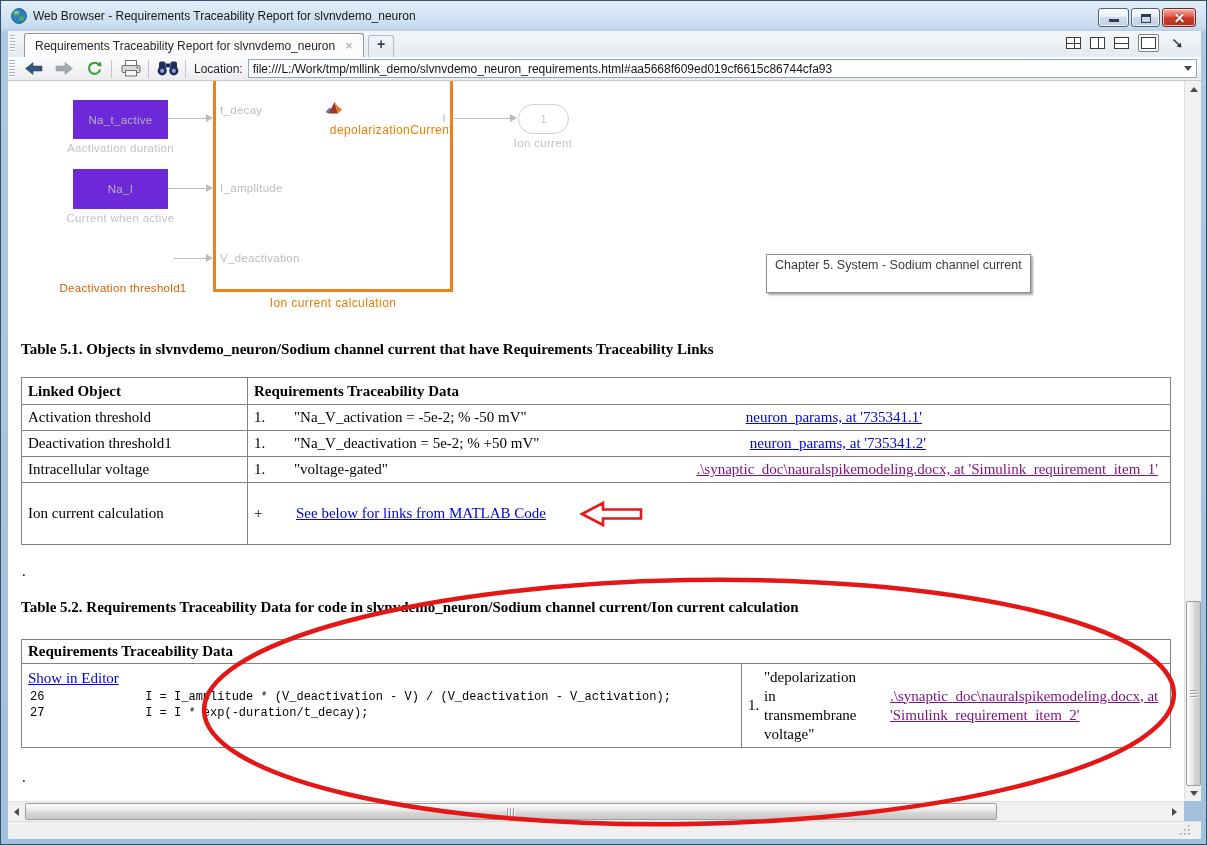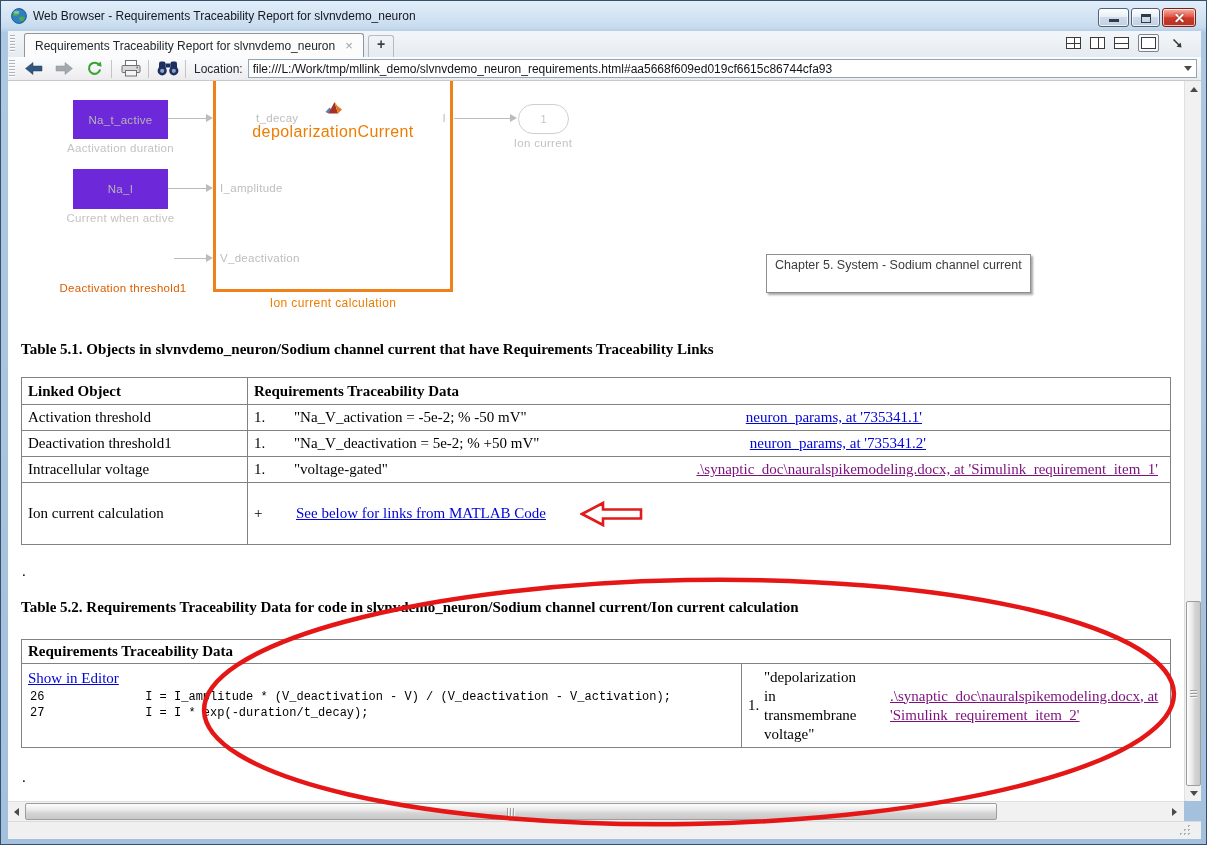--- a/index.html
+++ b/index.html
@@ -69,22 +69,22 @@
     font-family:"Liberation Serif", serif; color:#000; }
 
   
   .blk { position:absolute; border:2px solid #6d28d9; background:#6d28d9; display:flex; align-items:center; justify-content:center;
     font-family:"Liberation Sans",sans-serif; font-size:11.5px; color:#b5b5b5; letter-spacing:.3px; }
   .blk-cap { position:absolute; font-family:"Liberation Sans",sans-serif; font-size:11.5px; color:#c3c3c3; text-align:center; letter-spacing:.3px; }
   .blk-hl { background:#f4d263; border:2px solid #e8921c; color:#d2600a; }
   .cap-hl { color:#d95e00; }
   .subsys { position:absolute; left:205px; top:-12px; width:240px; height:223px; border:3px solid #f08118; background:#fff; }
   .port { position:absolute; font-family:"Liberation Sans",sans-serif; font-size:11.5px; color:#bdbdbd; letter-spacing:.3px; }
-  .subsys-title { position:absolute; left:205px; top:42px; width:240px; text-align:center;
-    font-family:"Liberation Sans",sans-serif; font-size:16px; color:#ed7d00; letter-spacing:.4px; }
+  .subsys-title { position:absolute; left:205px; top:42px; width:240px; text-align:right;
+    font-family:"Liberation Sans",sans-serif; font-size:12px; color:#ed7d00; letter-spacing:.4px; }
   .subsys-cap { position:absolute; left:205px; top:215px; width:240px; text-align:center;
     font-family:"Liberation Sans",sans-serif; font-size:12px; color:#ed7d00; letter-spacing:.4px; }
   .mlogo { position:absolute; left:317px; top:20px; }
   .aline { position:absolute; height:0; border-top:1.5px solid #bcbcbc; }
   .ahead { position:absolute; width:0; height:0; border-left:7px solid #bcbcbc; border-top:4px solid transparent; border-bottom:4px solid transparent; }
   .oval { position:absolute; left:510px; top:23px; width:51px; height:30px; border:1.5px solid #cfcfcf; border-radius:15px;
     display:flex; align-items:center; justify-content:center; font-family:"Liberation Sans",sans-serif; font-size:11px; color:#c4c4c4; }
   .tooltip { position:absolute; left:758px; top:173px; padding:3px 8px 20px; background:#fff; border:1px solid #8e8e8e;
     box-shadow:2px 2px 2px rgba(0,0,0,.35); font-family:"Liberation Sans",sans-serif; font-size:12.5px; color:#3c3c3c; white-space:nowrap; }
 
@@ -237,21 +237,21 @@
 
     <div class="blk-cap cap-hl" style="left:40px; top:201px; width:150px;">Deactivation threshold1</div>
 
     <div class="subsys"></div>
     <svg class="mlogo" width="18" height="16" viewBox="0 0 18 16">
       <polygon points="0.5,11 4.5,6.5 7,9 3.5,12.5" fill="#5f7ab4"></polygon>
       <polygon points="3.5,12.5 9.5,1 13,12.5" fill="#a43326"></polygon>
       <polygon points="9.5,1 13,12.5 17,8.5 12.5,5" fill="#e87722"></polygon>
     </svg>
     <div class="subsys-title">depolarizationCurrent</div>
-    <div class="port" style="left:212px; top:31px;margin-left:36px;">t_decay</div>
+    <div class="port" style="left:212px; top:23px;">t_decay</div>
     <div class="port" style="left:212px; top:101px;">I_amplitude</div>
     <div class="port" style="left:212px; top:171px;">V_deactivation</div>
     <div class="port" style="left:420px; top:31px; width:18px; text-align:right;">I</div>
     <div class="subsys-cap">Ion current calculation</div>
 
     <div class="aline" style="left:160px; top:37px; width:40px;"></div>
     <div class="ahead" style="left:198px; top:33px;"></div>
     <div class="aline" style="left:160px; top:107px; width:40px;"></div>
     <div class="ahead" style="left:198px; top:103px;"></div>
     <div class="aline" style="left:166px; top:177px; width:34px;"></div>

